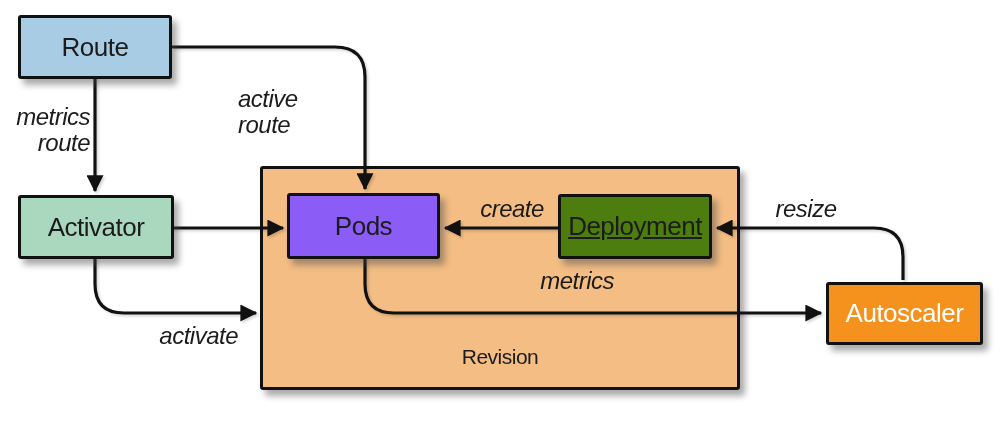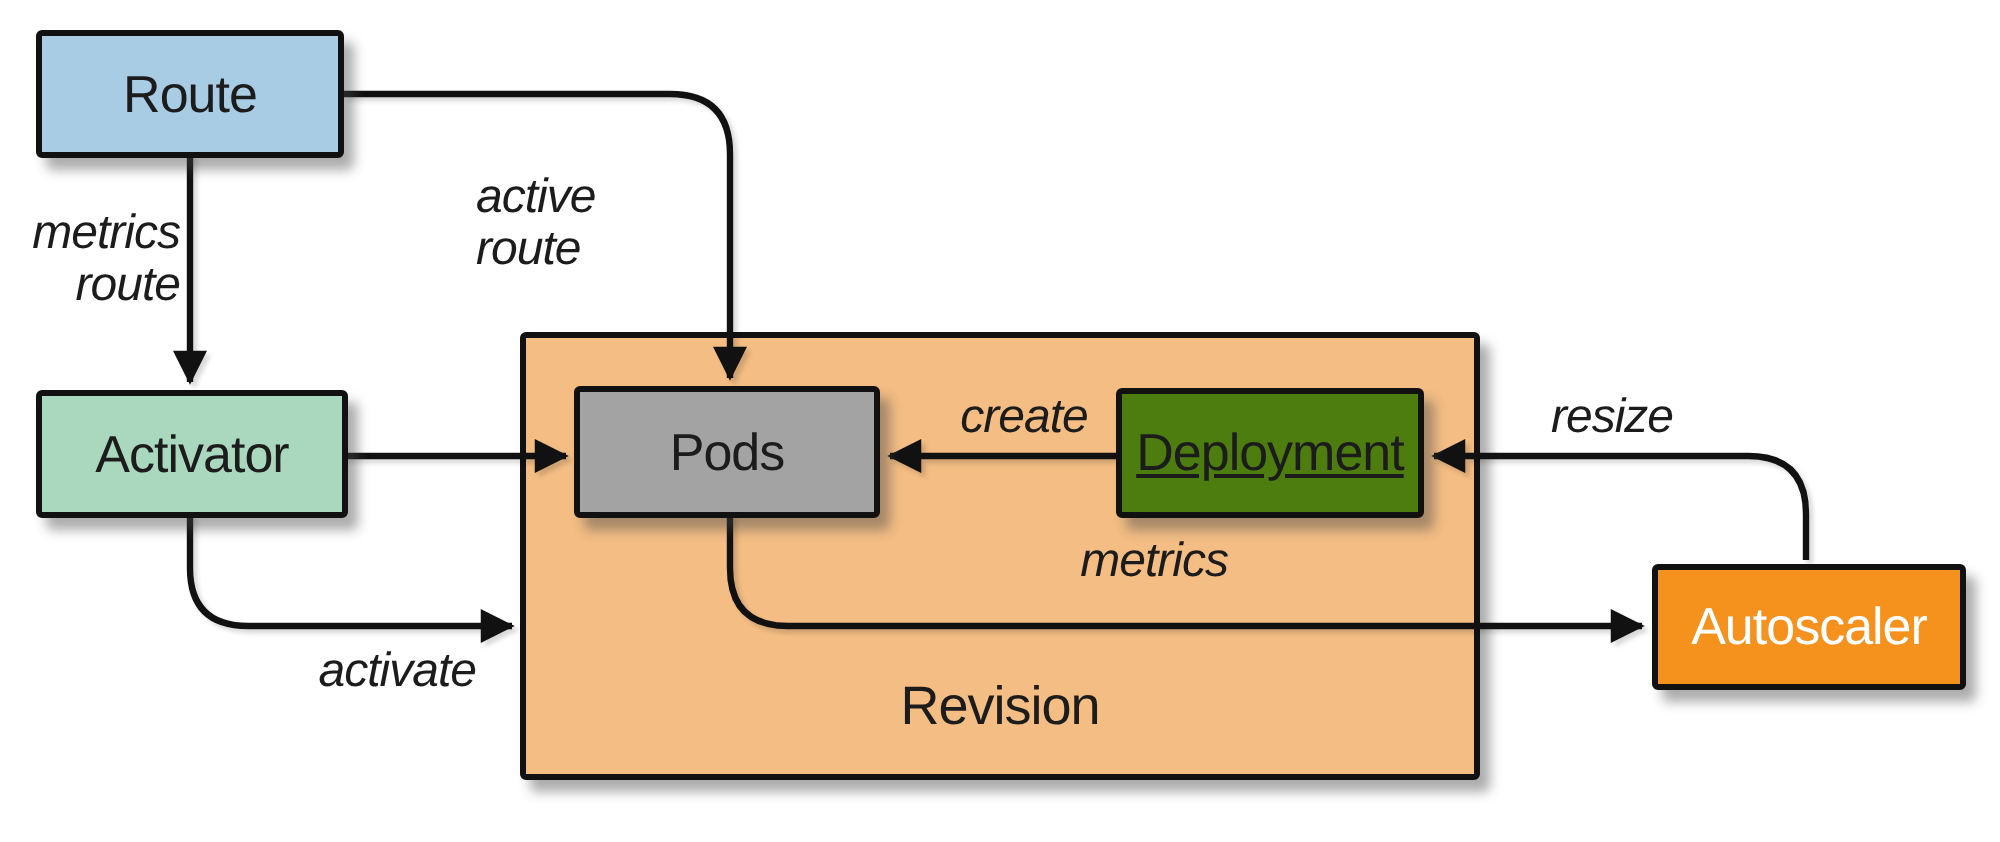--- a/index.html
+++ b/index.html
@@ -40,29 +40,29 @@
     align-items: center;
     justify-content: center;
     z-index: 3;
     font-size: 26px;
     letter-spacing: -0.5px;
     white-space: nowrap;
   }
   .node-route      { left: 18px;  top: 15px;  width: 154px; height: 64px; background: #a9cce5; }
   .node-activator  { left: 18px;  top: 195px; width: 156px; height: 64px; background: #aad8be; }
   .node-revision   { left: 260px; top: 166px; width: 480px; height: 224px; background: #f3bd84; z-index: 1; }
-  .node-pods       { left: 287px; top: 193px; width: 153px; height: 66px; background: #a3a3a3; }
+  .node-pods       { left: 287px; top: 193px; width: 153px; height: 66px; background: #8b5cf6; }
   .node-deployment { left: 558px; top: 194px; width: 154px; height: 65px; background: #4d7c0f; text-decoration: underline; }
   .node-autoscaler { left: 826px; top: 282px; width: 157px; height: 63px; background: #f5911d; color: #ffffff; }
   .revision-label {
     position: absolute;
     left: 0; bottom: 18px;
     width: 100%;
     text-align: center;
-    font-size: 27px;
+    font-size: 21px;
     letter-spacing: -0.5px;
   }
   
   .edge-label {
     position: absolute;
     z-index: 4;
     font-style: italic;
     font-size: 24px;
     letter-spacing: -0.5px;
     line-height: 26px;

